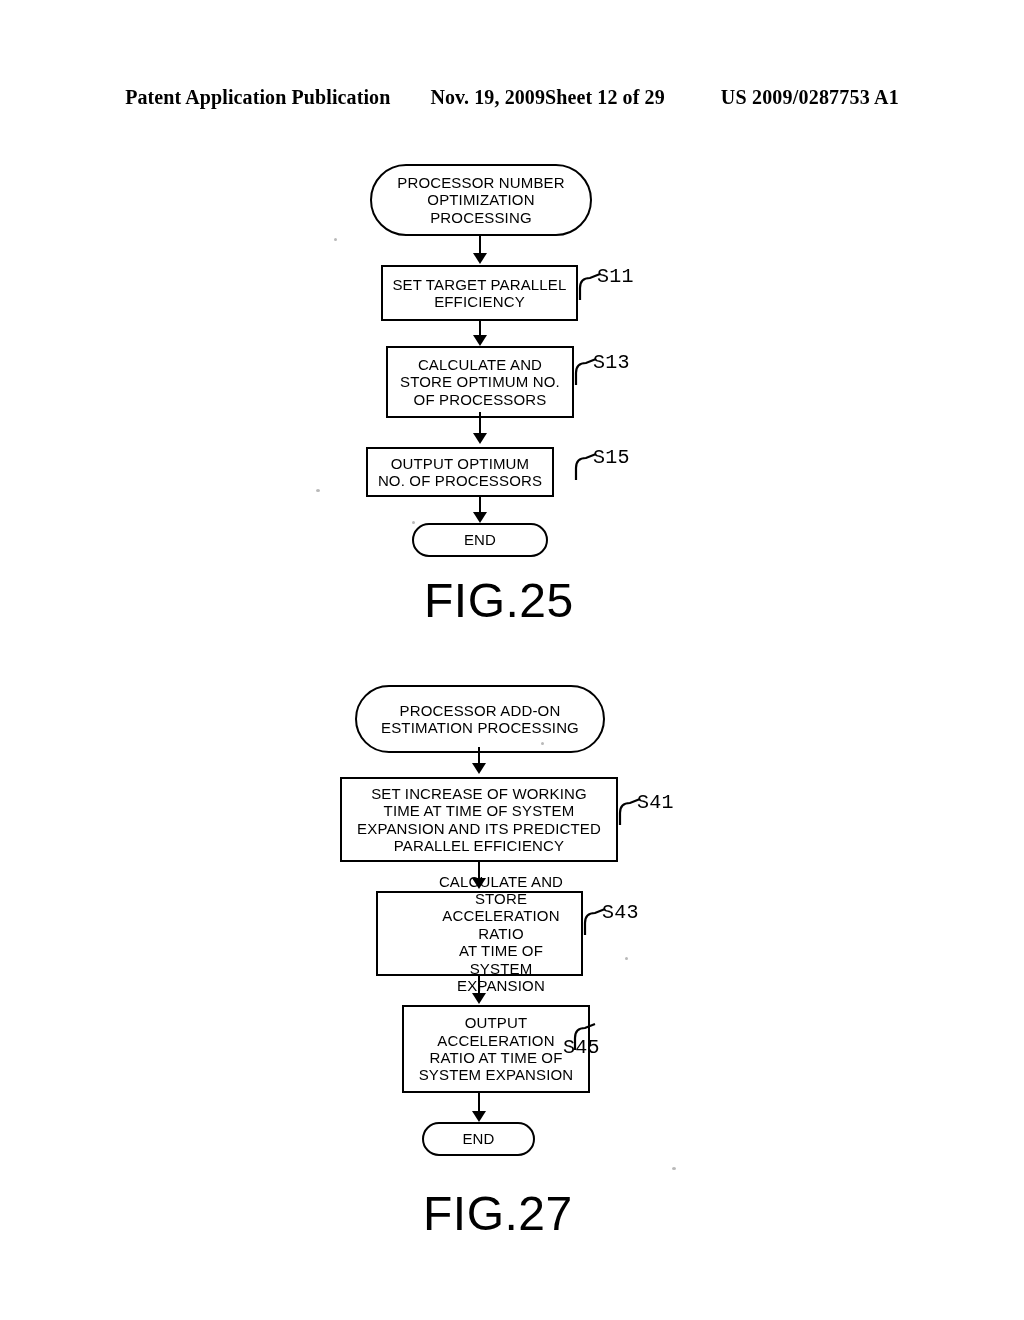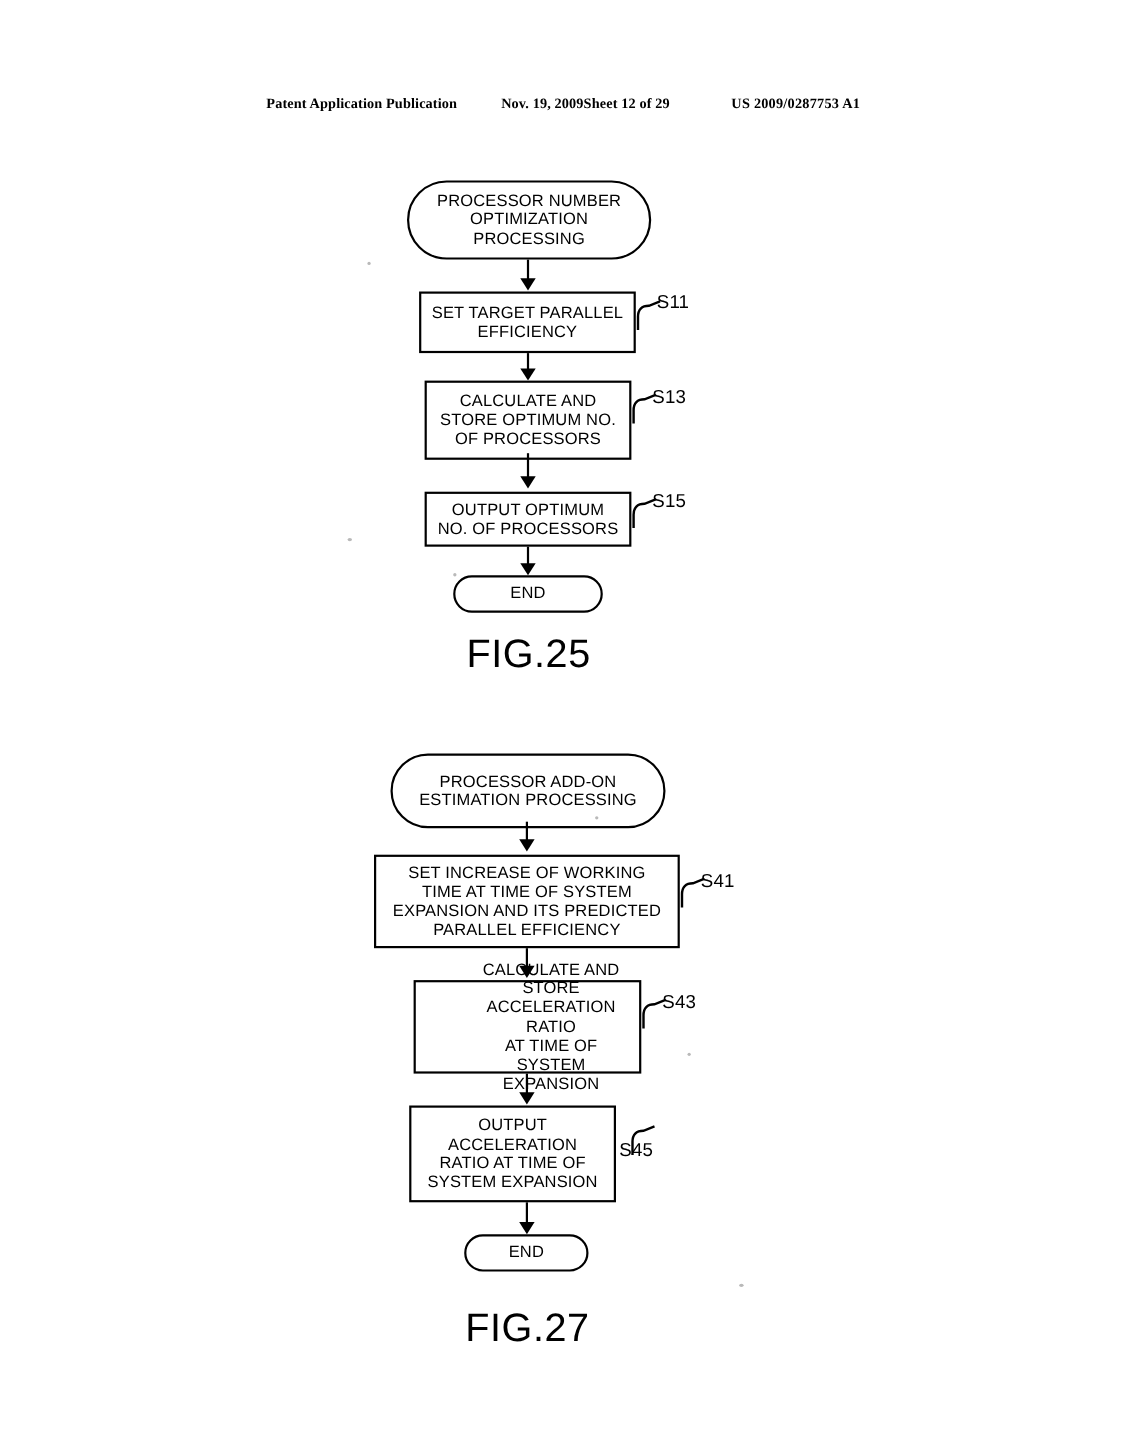--- a/index.html
+++ b/index.html
@@ -20,21 +20,21 @@
   .page-header {
     position: absolute;
     top: 86px;
     left: 0;
     width: 1024px;
     display: flex;
     justify-content: center;
     align-items: baseline;
     font-family: "Liberation Serif", serif;
     font-weight: bold;
-    font-size: 13px;
+    font-size: 20px;
     letter-spacing: 0.1px;
     white-space: nowrap;
     text-align: center;
   }
   .page-header .hdr-pub { margin-right: 40px; }
   .page-header .hdr-date { margin-right: 0; }
   .page-header .hdr-sheet { margin-right: 56px; }
   .page-header .hdr-patno { letter-spacing: 0.2px; }
 
   
@@ -75,32 +75,33 @@
     width: 0;
     height: 0;
     border-left: 7px solid transparent;
     border-right: 7px solid transparent;
     border-top: 11px solid #000;
   }
 
   
   .step-label {
     position: absolute;
-    font-size: 17px;
+    font-size: 20px;
     letter-spacing: 0.2px;
     white-space: nowrap;
+    font-family: Liberation Mono, monospace;
   }
   .leader {
     position: absolute;
   }
 
   
   .fig-caption {
     position: absolute;
-    font-size: 36px;
+    font-size: 48px;
     letter-spacing: 0.5px;
     white-space: nowrap;
     font-family: "Liberation Sans", sans-serif;
   }
 
   
   .speckle {
     position: absolute;
     background: #b9b9b9;
     border-radius: 50%;
@@ -145,21 +146,21 @@
 OF PROCESSORS</span>
   </div>
   <svg class="leader" width="40" height="34" style="left:574px;top:355px;" viewBox="0 0 40 34">
     <path d="M2 30 L2 18 Q2 8 12 8 L22 4" fill="none" stroke="#000" stroke-width="2.2"></path>
   </svg>
   <div class="step-label" style="left:593px;top:351px;">S13</div>
 
   <div class="conn" style="left:478.8px;top:412px;height:22px;"></div>
   <div class="arrowhead" style="left:473px;top:433px;"></div>
 
-  <div class="node" style="left:386px;top:447px;width:188px;height:50px;">
+  <div class="node" style="left:366px;top:447px;width:188px;height:50px;">
     <span class="node-text">OUTPUT OPTIMUM
 NO. OF PROCESSORS</span>
   </div>
   <svg class="leader" width="40" height="34" style="left:574px;top:450px;" viewBox="0 0 40 34">
     <path d="M2 30 L2 18 Q2 8 12 8 L22 4" fill="none" stroke="#000" stroke-width="2.2"></path>
   </svg>
   <div class="step-label" style="left:593px;top:446px;">S15</div>
 
   <div class="conn" style="left:478.8px;top:497px;height:16px;"></div>
   <div class="arrowhead" style="left:473px;top:512px;"></div>
@@ -202,21 +203,21 @@
 EXPANSION</span>
   </div>
   <svg class="leader" width="40" height="34" style="left:583px;top:905px;" viewBox="0 0 40 34">
     <path d="M2 30 L2 18 Q2 8 12 8 L22 4" fill="none" stroke="#000" stroke-width="2.2"></path>
   </svg>
   <div class="step-label" style="left:602px;top:901px;">S43</div>
 
   <div class="conn" style="left:477.8px;top:976px;height:18px;"></div>
   <div class="arrowhead" style="left:472px;top:993px;"></div>
 
-  <div class="node" style="left:372px;top:1005px;width:188px;height:88px;">
+  <div class="node" style="left:402px;top:1005px;width:188px;height:88px;">
     <span class="node-text">OUTPUT
 ACCELERATION
 RATIO AT TIME OF
 SYSTEM EXPANSION</span>
   </div>
   <svg class="leader" width="40" height="34" style="left:573px;top:1020px;" viewBox="0 0 40 34">
     <path d="M2 30 L2 18 Q2 8 12 8 L22 4" fill="none" stroke="#000" stroke-width="2.2"></path>
   </svg>
   <div class="step-label" style="left:563px;top:1016px;margin-top:20px;">S45</div>
 

